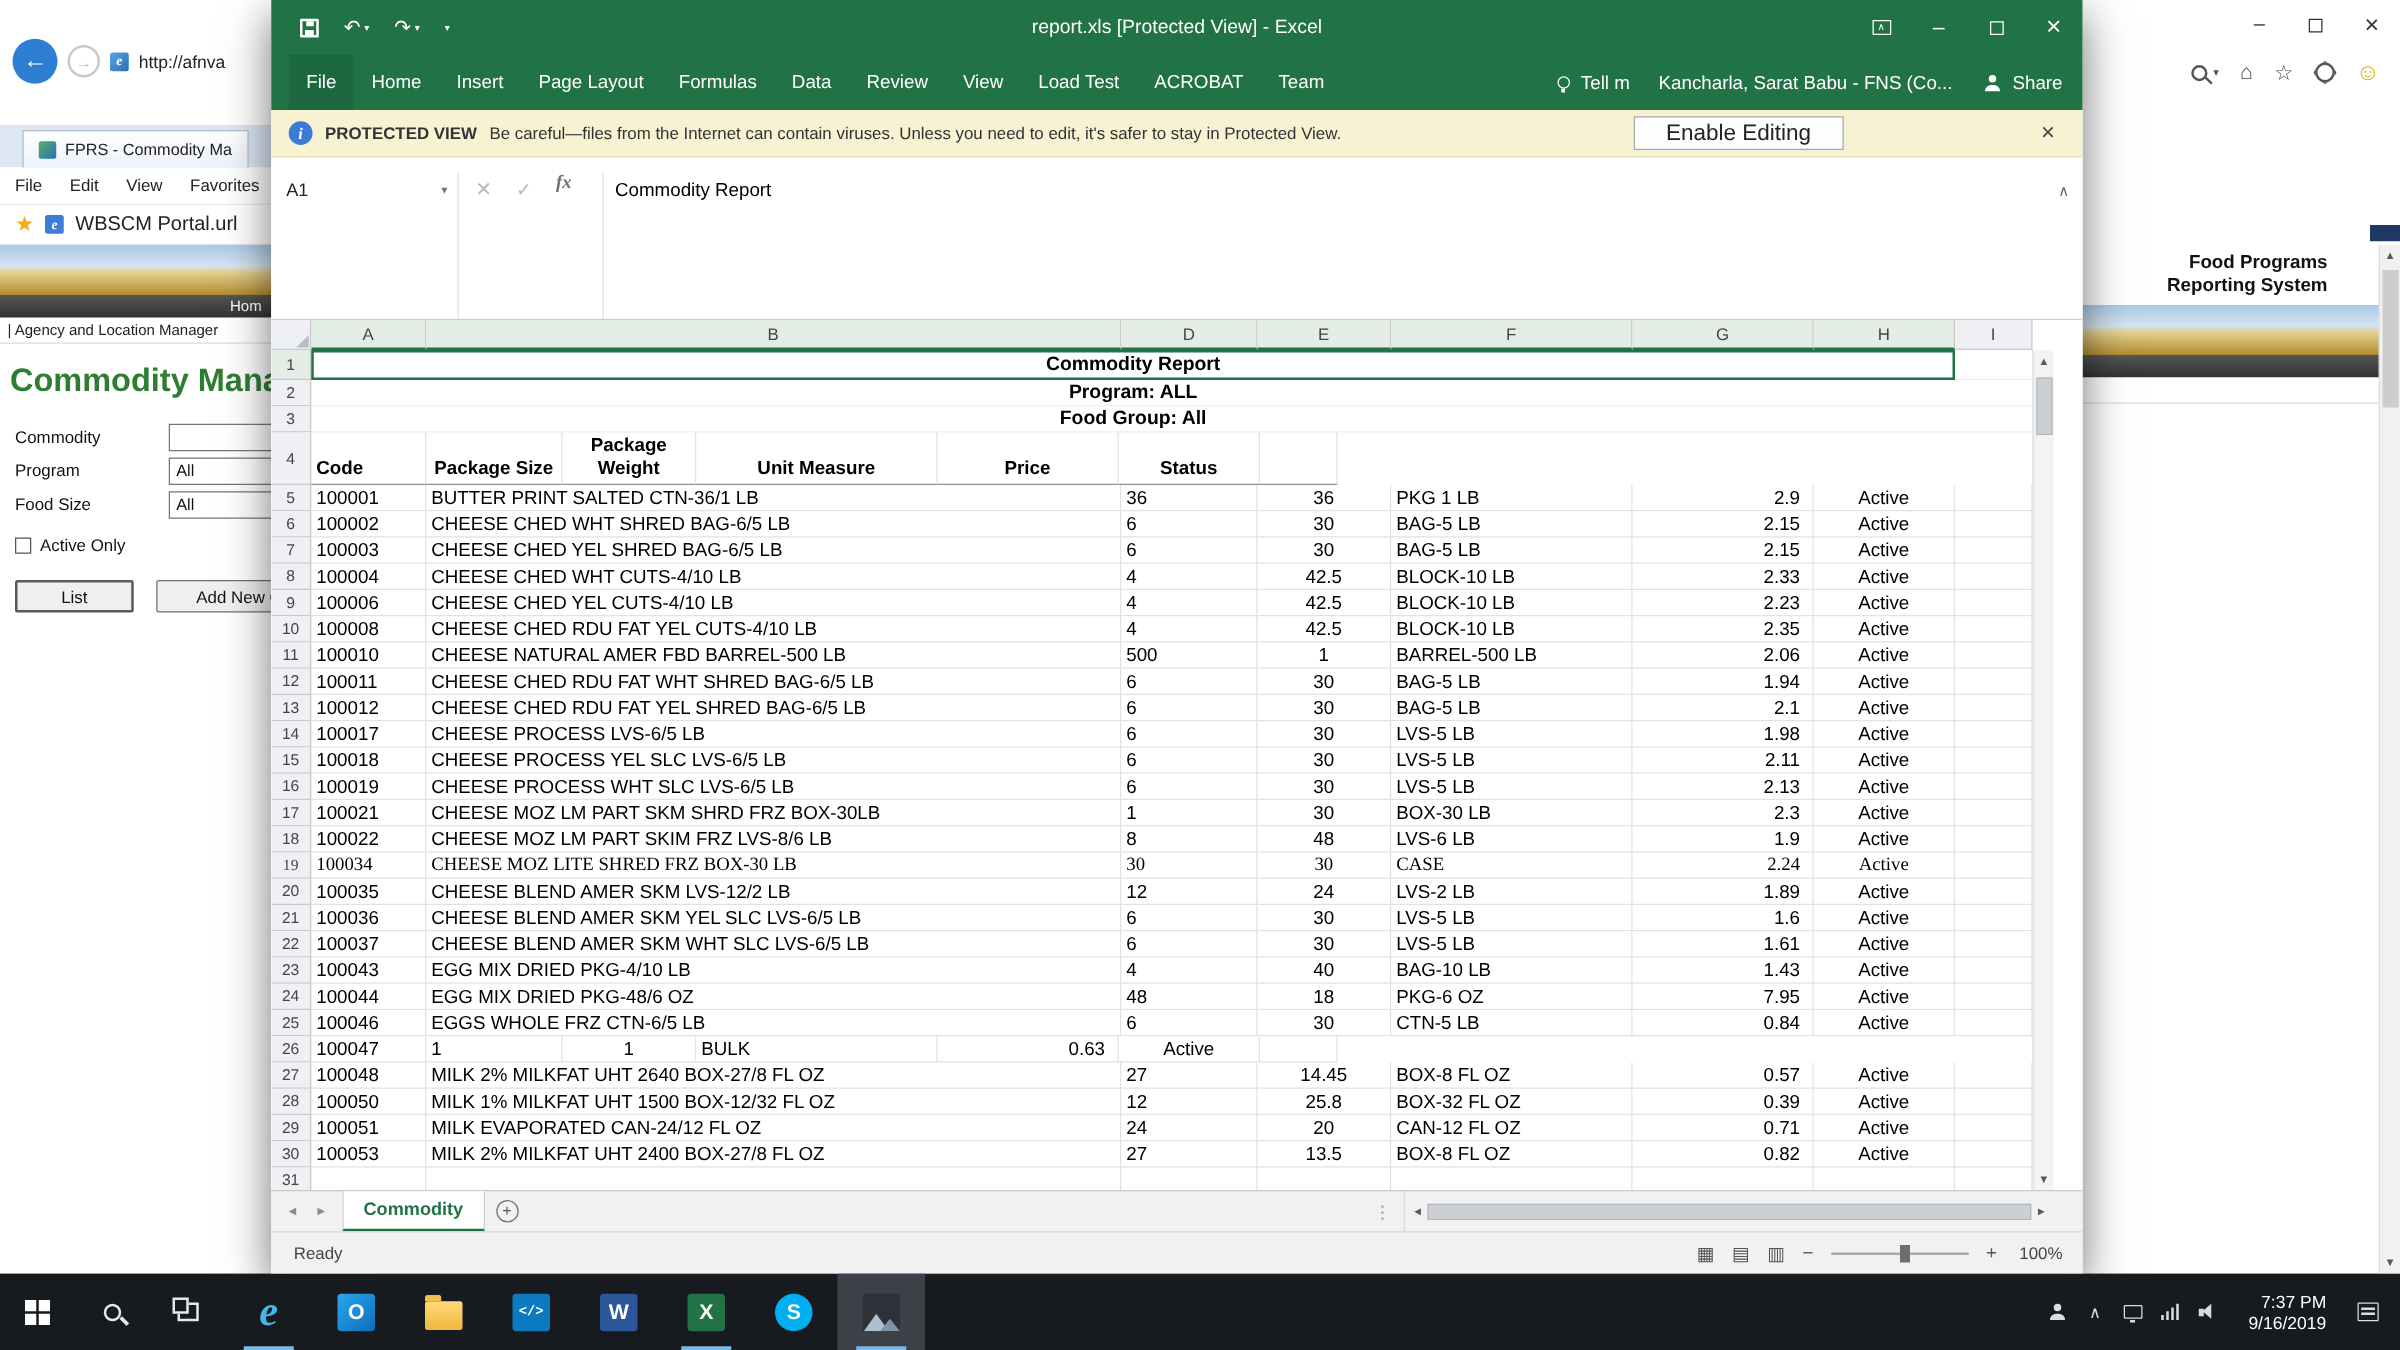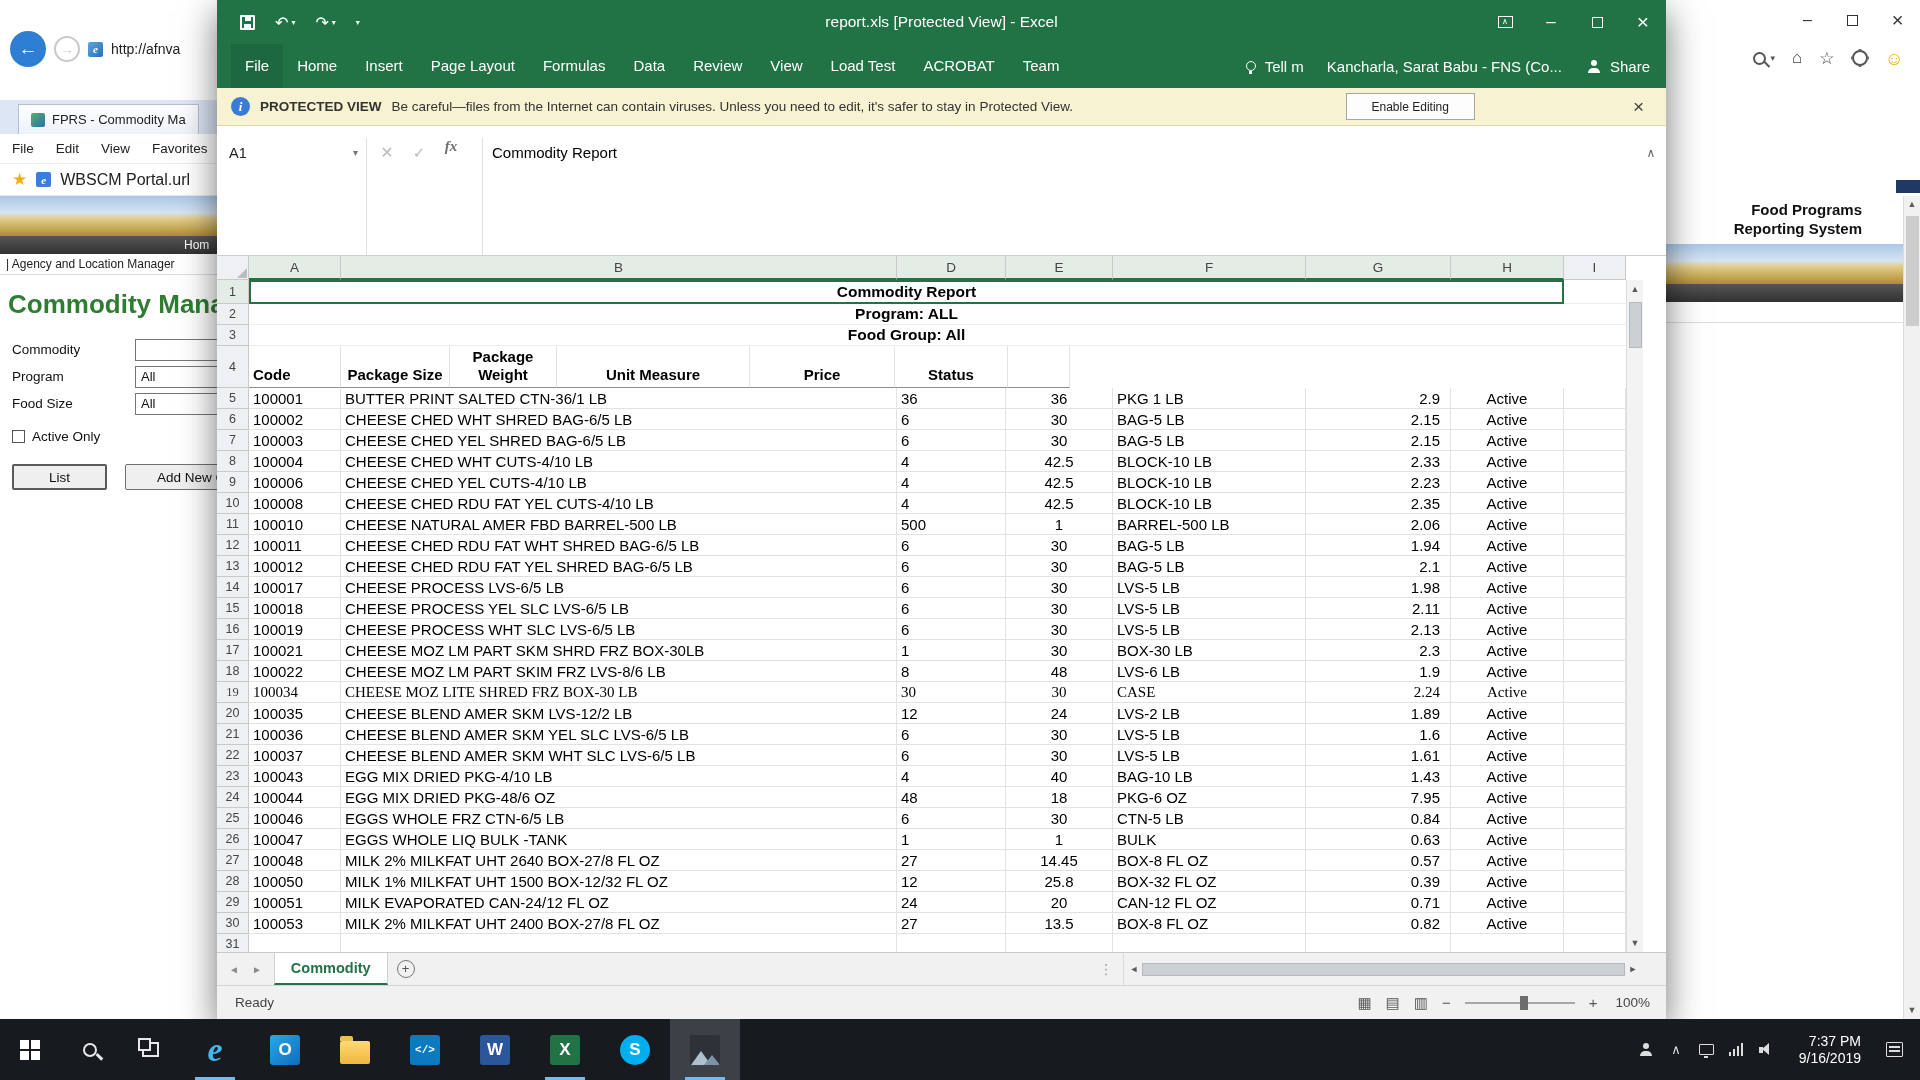--- a/index.html
+++ b/index.html
@@ -94,21 +94,21 @@
   .bulb::after{content:"";position:absolute;left:2px;bottom:-4px;width:3px;height:3px;background:#fff;}
   .tellme,.acct,.share-lbl{font-size:15px;color:#fff;}
   .acct{margin-left:14px;}
   .person{position:relative;width:14px;height:13px;margin-left:16px;flex:0 0 auto;color:#fff;}
   .person::before{content:"";position:absolute;top:0;left:4px;width:6px;height:6px;border-radius:50%;background:currentColor;}
   .person::after{content:"";position:absolute;bottom:0;left:1px;width:12px;height:5px;border-radius:6px 6px 0 0;background:currentColor;}
   .xl-protected{height:38px;background:#f6f2d2;border-bottom:1px solid #ddd7ab;display:flex;align-items:center;gap:10px;padding:0 14px;flex:0 0 auto;}
   .pv-ico{width:19px;height:19px;border-radius:50%;background:#3a7bd5;color:#fff;font:italic 700 13px "Liberation Serif",serif;display:flex;align-items:center;justify-content:center;flex:0 0 auto;}
   .pv-badge{font-weight:700;font-size:13.5px;color:#333;white-space:nowrap;}
   .pv-msg{font-size:13.5px;color:#333;white-space:nowrap;}
-  .pv-btn{margin-left:auto;height:27px;padding:0 25px;background:#fdfdfd;border:1px solid #a6a6a6;font-size:12px;color:#222;display:flex;align-items:center;white-space:nowrap;}
+  .pv-btn{margin-left:auto;height:27px;padding:0 25px;background:#fdfdfd;border:1px solid #a6a6a6;font-size:18px;color:#222;display:flex;align-items:center;white-space:nowrap;}
   .pv-close{margin-left:148px;margin-right:8px;color:#444;font-size:19px;}
   .xl-formulabar{height:130px;background:#fff;border-bottom:1px solid #cfcfcf;display:flex;padding-top:12px;flex:0 0 auto;}
   .namebox{width:150px;border-right:1px solid #e0e0e0;display:flex;align-items:flex-start;padding:0 8px 0 12px;}
   .namebox-inner{display:flex;width:100%;line-height:30px;font-size:14.5px;color:#222;}
   .namebox-inner .nb-caret{margin-left:auto;font-size:10px;color:#777;}
   .fx-btns{width:116px;border-right:1px solid #e0e0e0;display:flex;align-items:flex-start;padding-left:4px;}
   .fxb{width:32px;text-align:center;line-height:30px;}
   .fxb.cancel{color:#b9b9b9;font-size:16px;}
   .fxb.enter{color:#b9b9b9;font-size:15px;}
   .fxb.fx{color:#6f6f6f;font:italic 700 15px "Liberation Serif",serif;}
@@ -650,21 +650,20 @@
             <div class="cell al" style="width: 109px;">6</div>
             <div class="cell ac" style="width: 107px;">30</div>
             <div class="cell al" style="width: 193px;">CTN-5 LB</div>
             <div class="cell ar" style="width: 145px;">0.84</div>
             <div class="cell ac" style="width: 113px;">Active</div>
             <div class="cell al" style="width: 62px;"></div>
           </div>
           <div class="xrow" style="height: 21px;">
             <div class="rowhdr">26</div>
             <div class="cell al" style="width: 92px;">100047</div>
-            <div class="cell al" style="width: 556px;">EGGS WHOLE LIQ BULK -TANK</div>
             <div class="cell al" style="width: 109px;">1</div>
             <div class="cell ac" style="width: 107px;">1</div>
             <div class="cell al" style="width: 193px;">BULK</div>
             <div class="cell ar" style="width: 145px;">0.63</div>
             <div class="cell ac" style="width: 113px;">Active</div>
             <div class="cell al" style="width: 62px;"></div>
           </div>
           <div class="xrow" style="height: 21px;">
             <div class="rowhdr">27</div>
             <div class="cell al" style="width: 92px;">100048</div>

